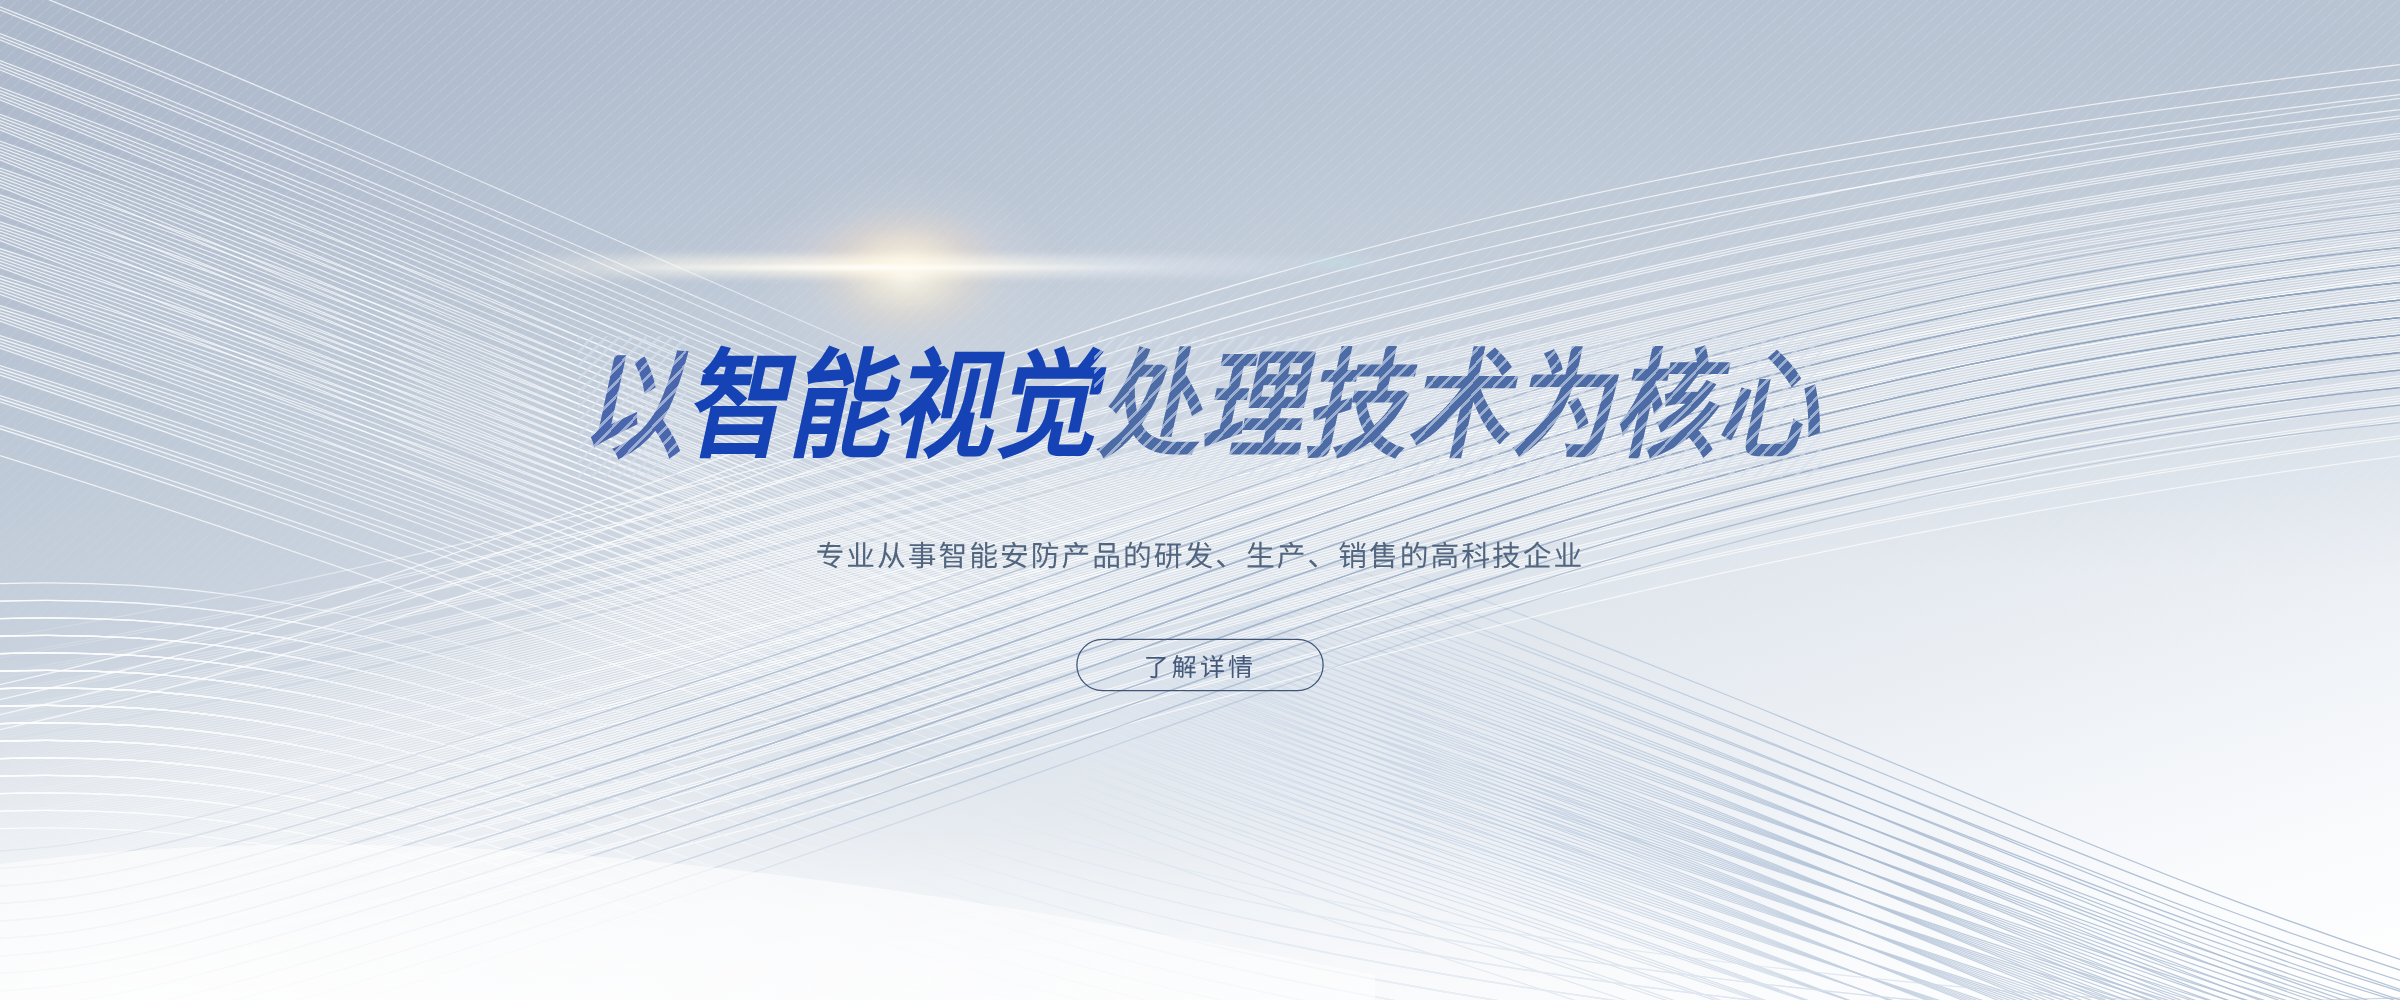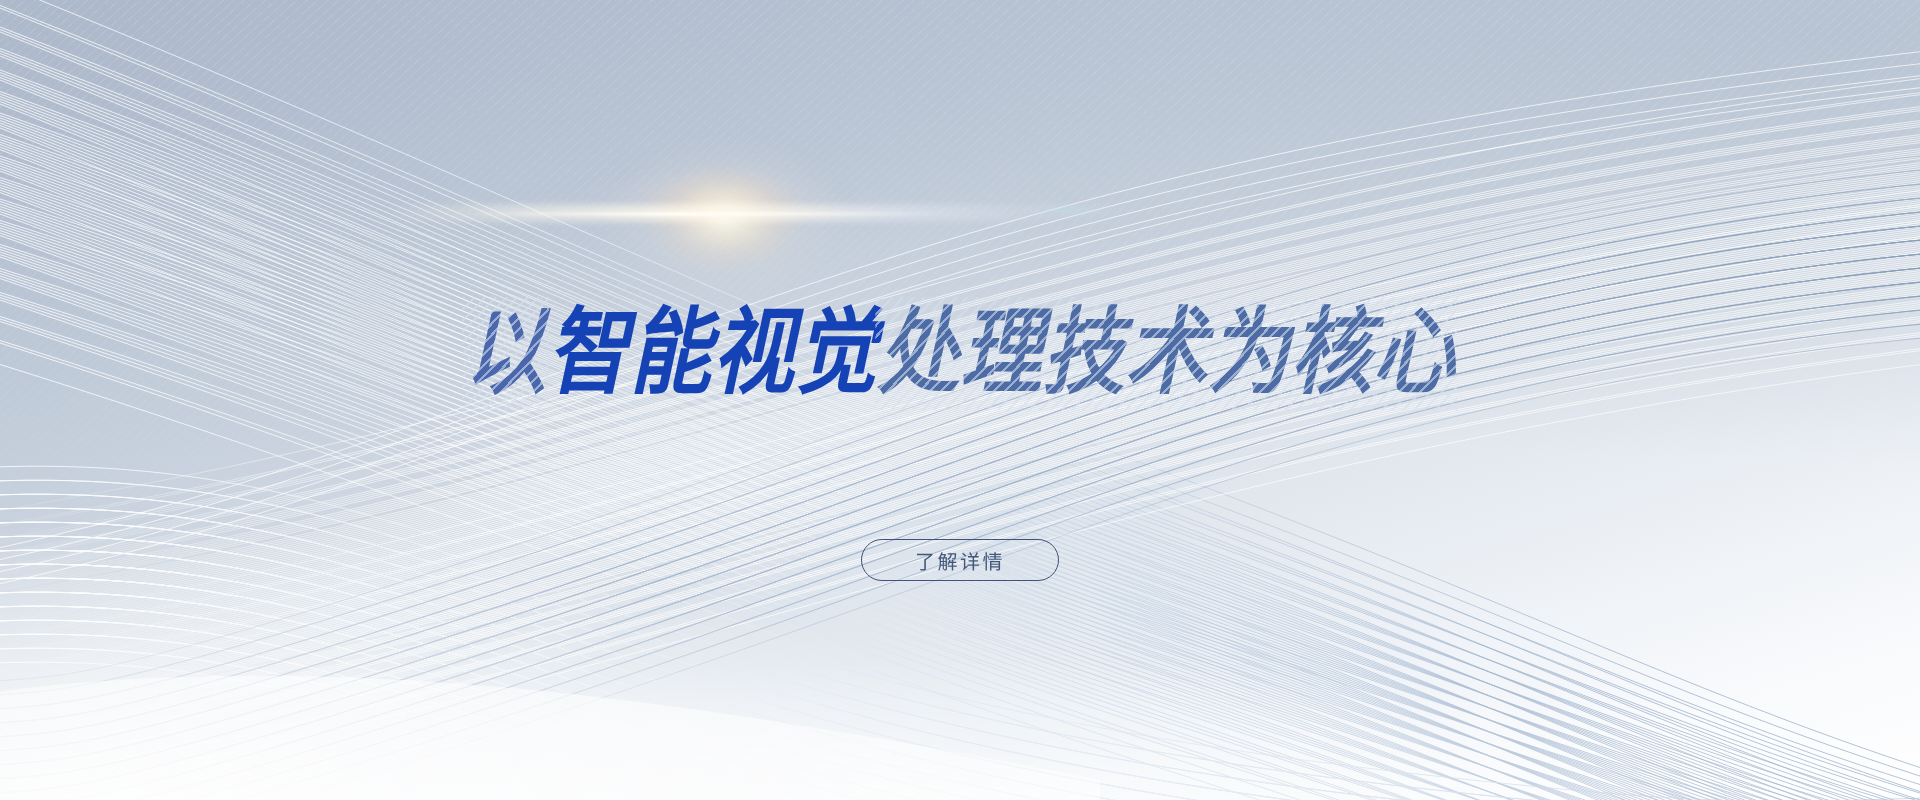--- a/index.html
+++ b/index.html
@@ -125,21 +125,20 @@
     -webkit-mask-image: linear-gradient(to bottom, rgba(0,0,0,.9) 0%, rgba(0,0,0,.55) 45%, rgba(0,0,0,.18) 70%, rgba(0,0,0,0) 88%);
   }
 
   
   .content {
     position: absolute;
     inset: 0;
     display: flex;
     flex-direction: column;
     align-items: center;
-    margin-top: 28px;
   }
 
   .headline {
     position: absolute;
     top: 222px;
     left: 0; right: 0;
     text-align: center;
     font-size: 80px;
     line-height: 1.05;
     font-weight: 700;
@@ -360,19 +359,20 @@
   <div class="flare-chroma2"></div>
   <div class="flare-core"></div>
   <div class="flare-streak"></div>
   <div class="flare-streak2"></div>
   <div class="flare-chroma"></div>
 
   <div class="content">
 
     <h1 class="headline"><span class="seg seg-lead">以</span><span class="seg seg-a">智能视觉</span><span class="seg seg-b">处理技术为核心</span></h1>
 
+    <p class="subtitle">专业从事智能安防产品的研发、生产、销售的高科技企业</p>
 
     <div class="cta-wrap">
       <button class="cta" type="button">了解详情</button>
     </div>
 
   </div>
 </div>
 
 </body></html>

